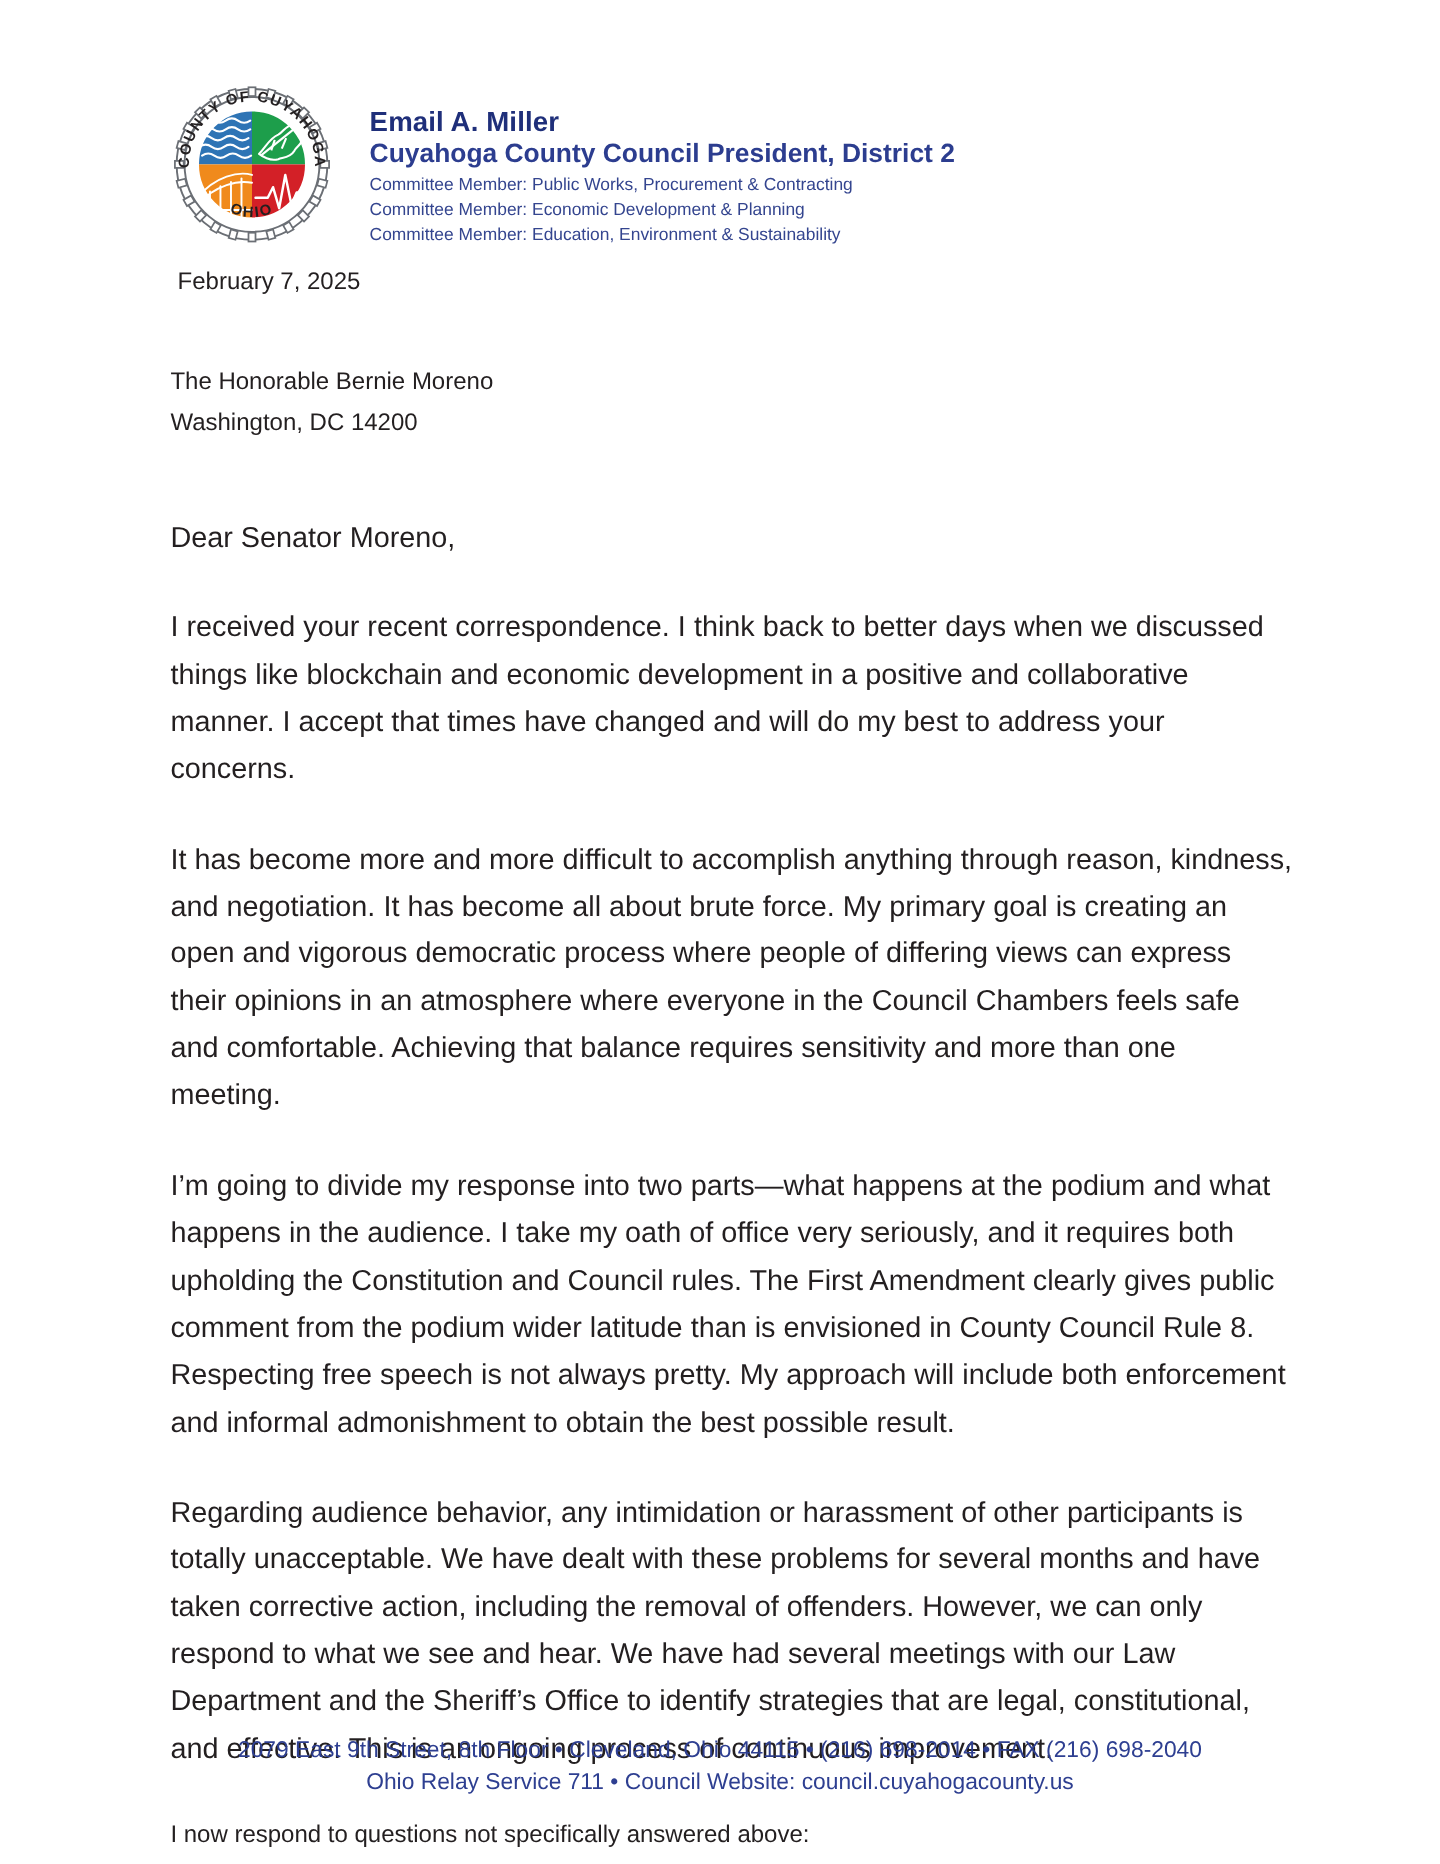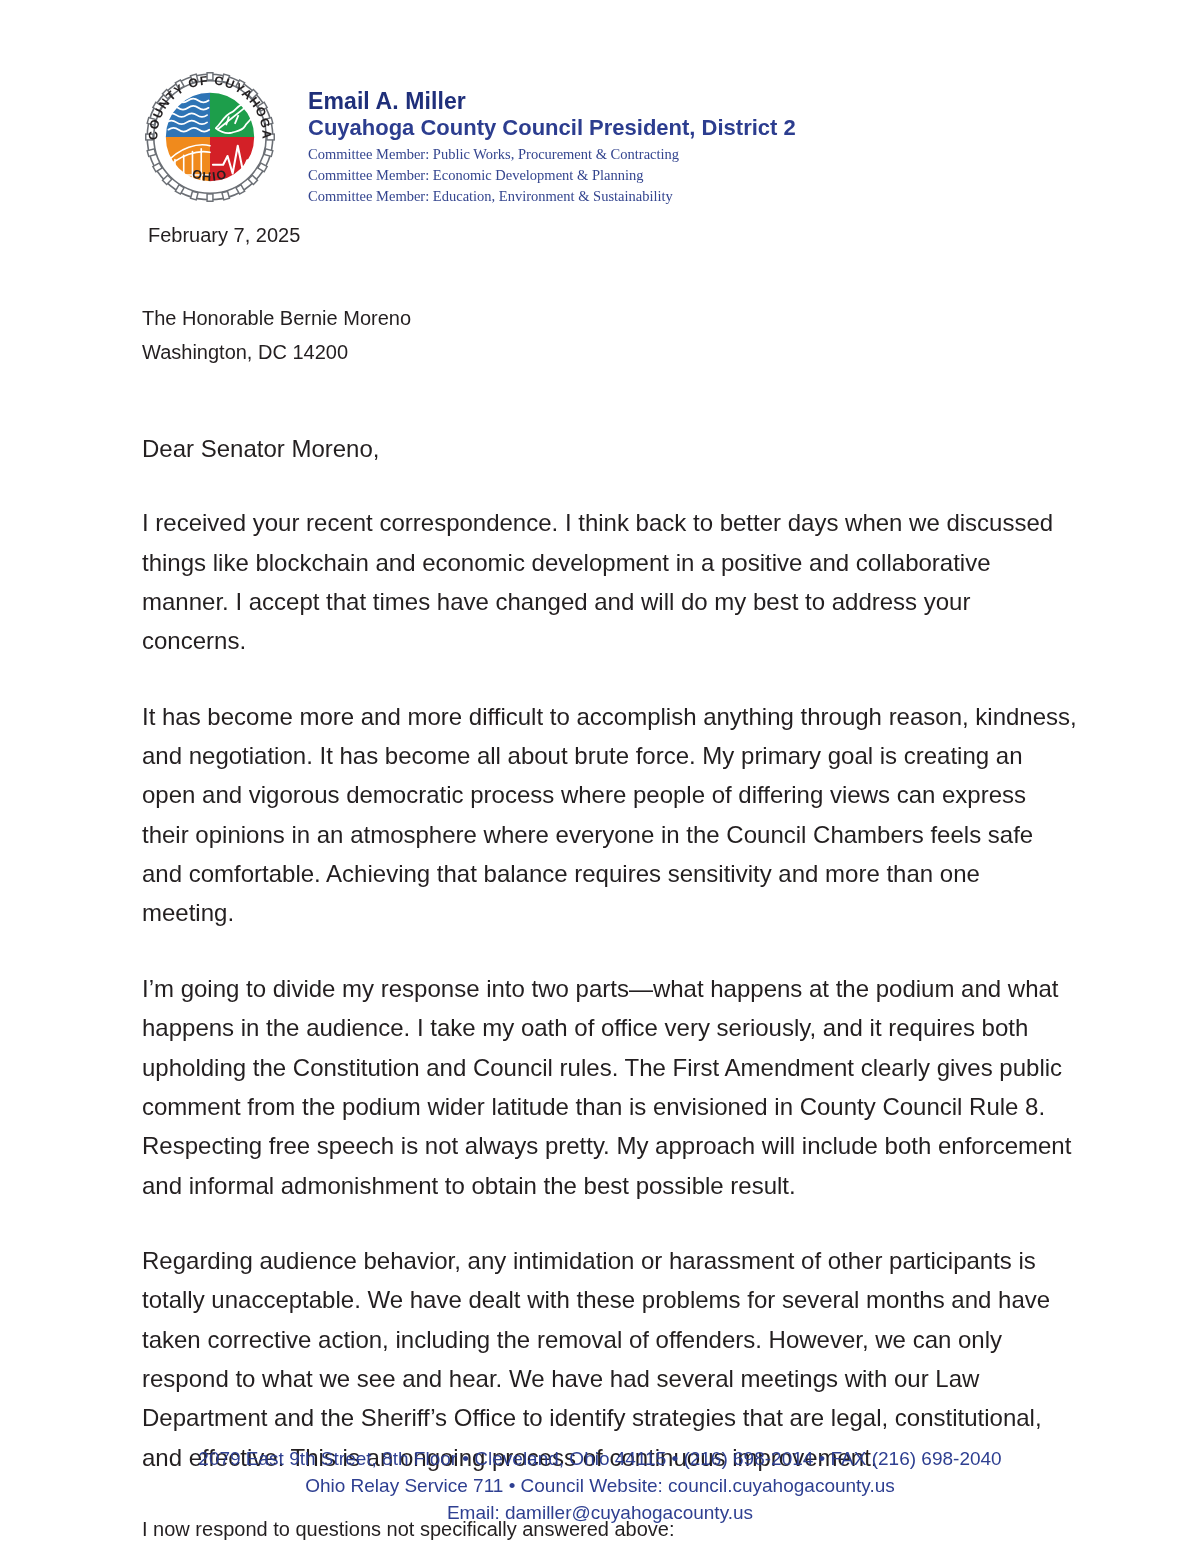--- a/index.html
+++ b/index.html
@@ -55,21 +55,21 @@
   }
   .lh-title {
     font-family: "Liberation Sans", sans-serif;
     font-size: 22px;
     font-weight: bold;
     color: #2c3d8f;
     line-height: 1.2;
     margin: 0 0 2px 0;
   }
   .lh-committee {
-    font-family: Liberation Serif, serif;
+    font-family: Liberation Sans, sans-serif;
     font-size: 14.5px;
     font-weight: normal;
     color: #34458f;
     line-height: 1.45;
     margin: 0;
   }
 
   
   .letter {
     position: absolute;
@@ -267,16 +267,15 @@
     <p class="body-para">I’m going to divide my response into two parts—what happens at the podium and what happens in the audience.  I take my oath of office very seriously, and it requires both upholding the Constitution and Council rules. The First Amendment clearly gives public comment from the podium wider latitude than is envisioned in County Council Rule 8. Respecting free speech is not always pretty. My approach will include both enforcement and informal admonishment to obtain the best possible result.</p>
 
     <p class="body-para">Regarding audience behavior, any intimidation or harassment of other participants is totally unacceptable. We have dealt with these problems for several months and have taken corrective action, including the removal of offenders. However, we can only respond to what we see and hear. We have had several meetings with our Law Department and the Sheriff’s Office to identify strategies that are legal, constitutional, and effective. This is an ongoing process of continuous improvement.</p>
 
     <p class="closing-line">I now respond to questions not specifically answered above:</p>
   </div>
 
   <div class="footer">
     <p class="footer-line">2079 East 9th Street, 8th Floor • Cleveland, Ohio 44115 • (216) 698-2014 • FAX (216) 698-2040</p>
     <p class="footer-line">Ohio Relay Service 711 • Council Website: council.cuyahogacounty.us</p>
-    <p class="footer-line">Email: damiller@cuyahogacounty.us</p>
   </div>
 
 </div>
 
 </body></html>

